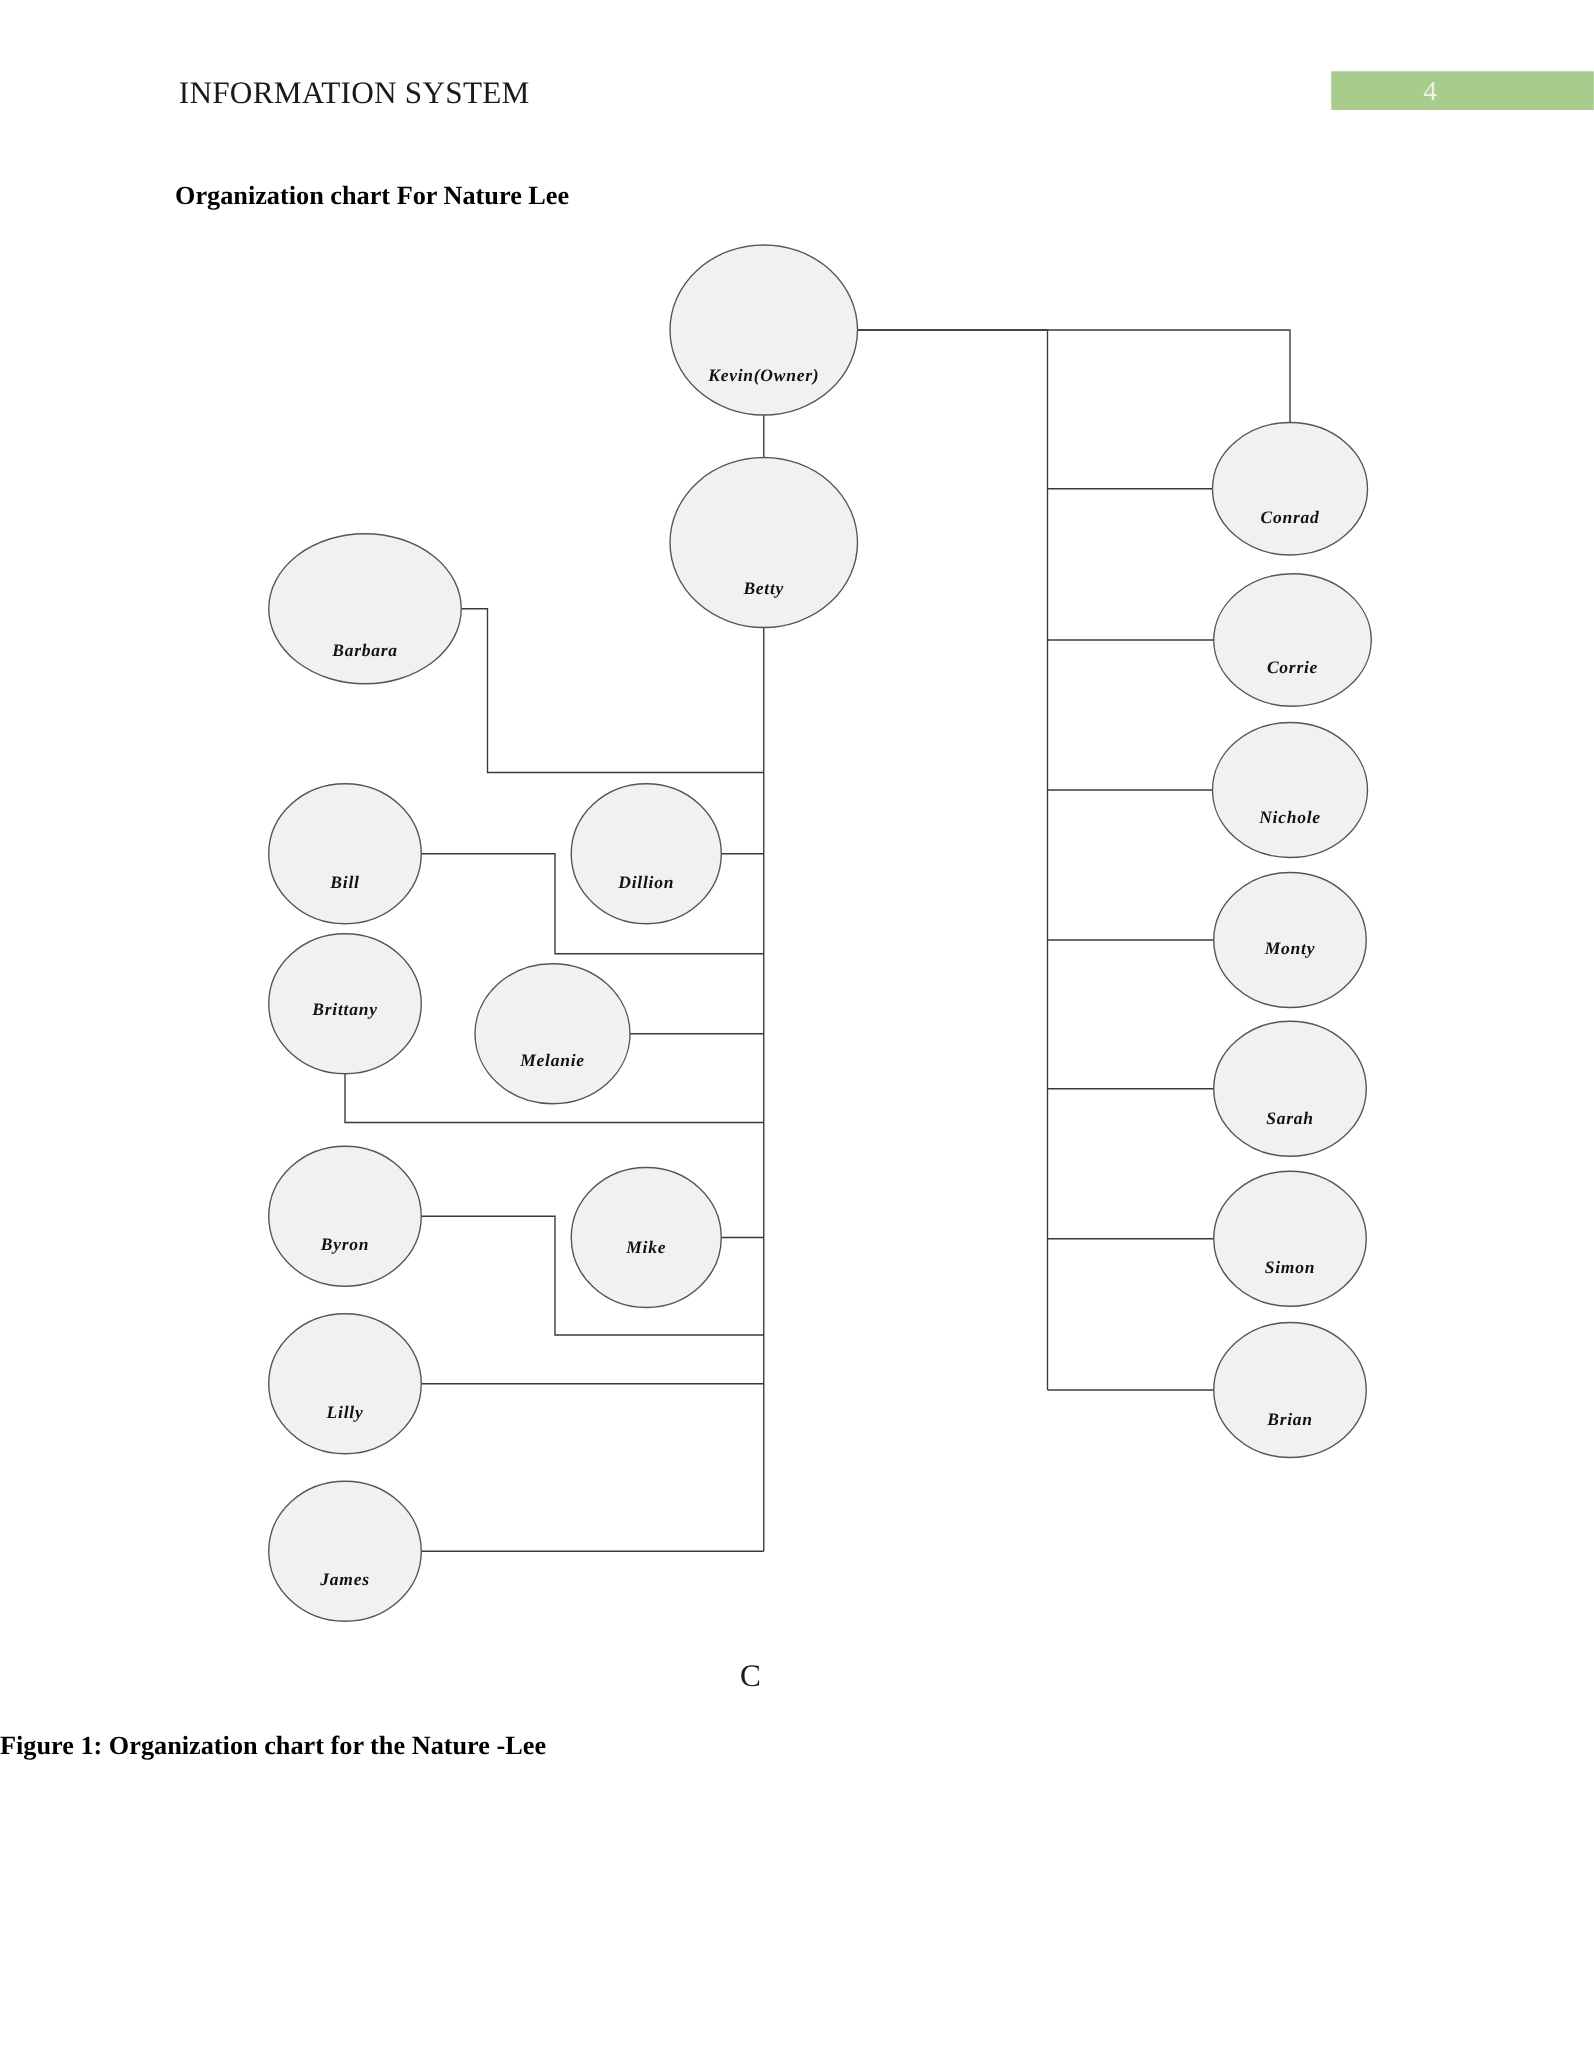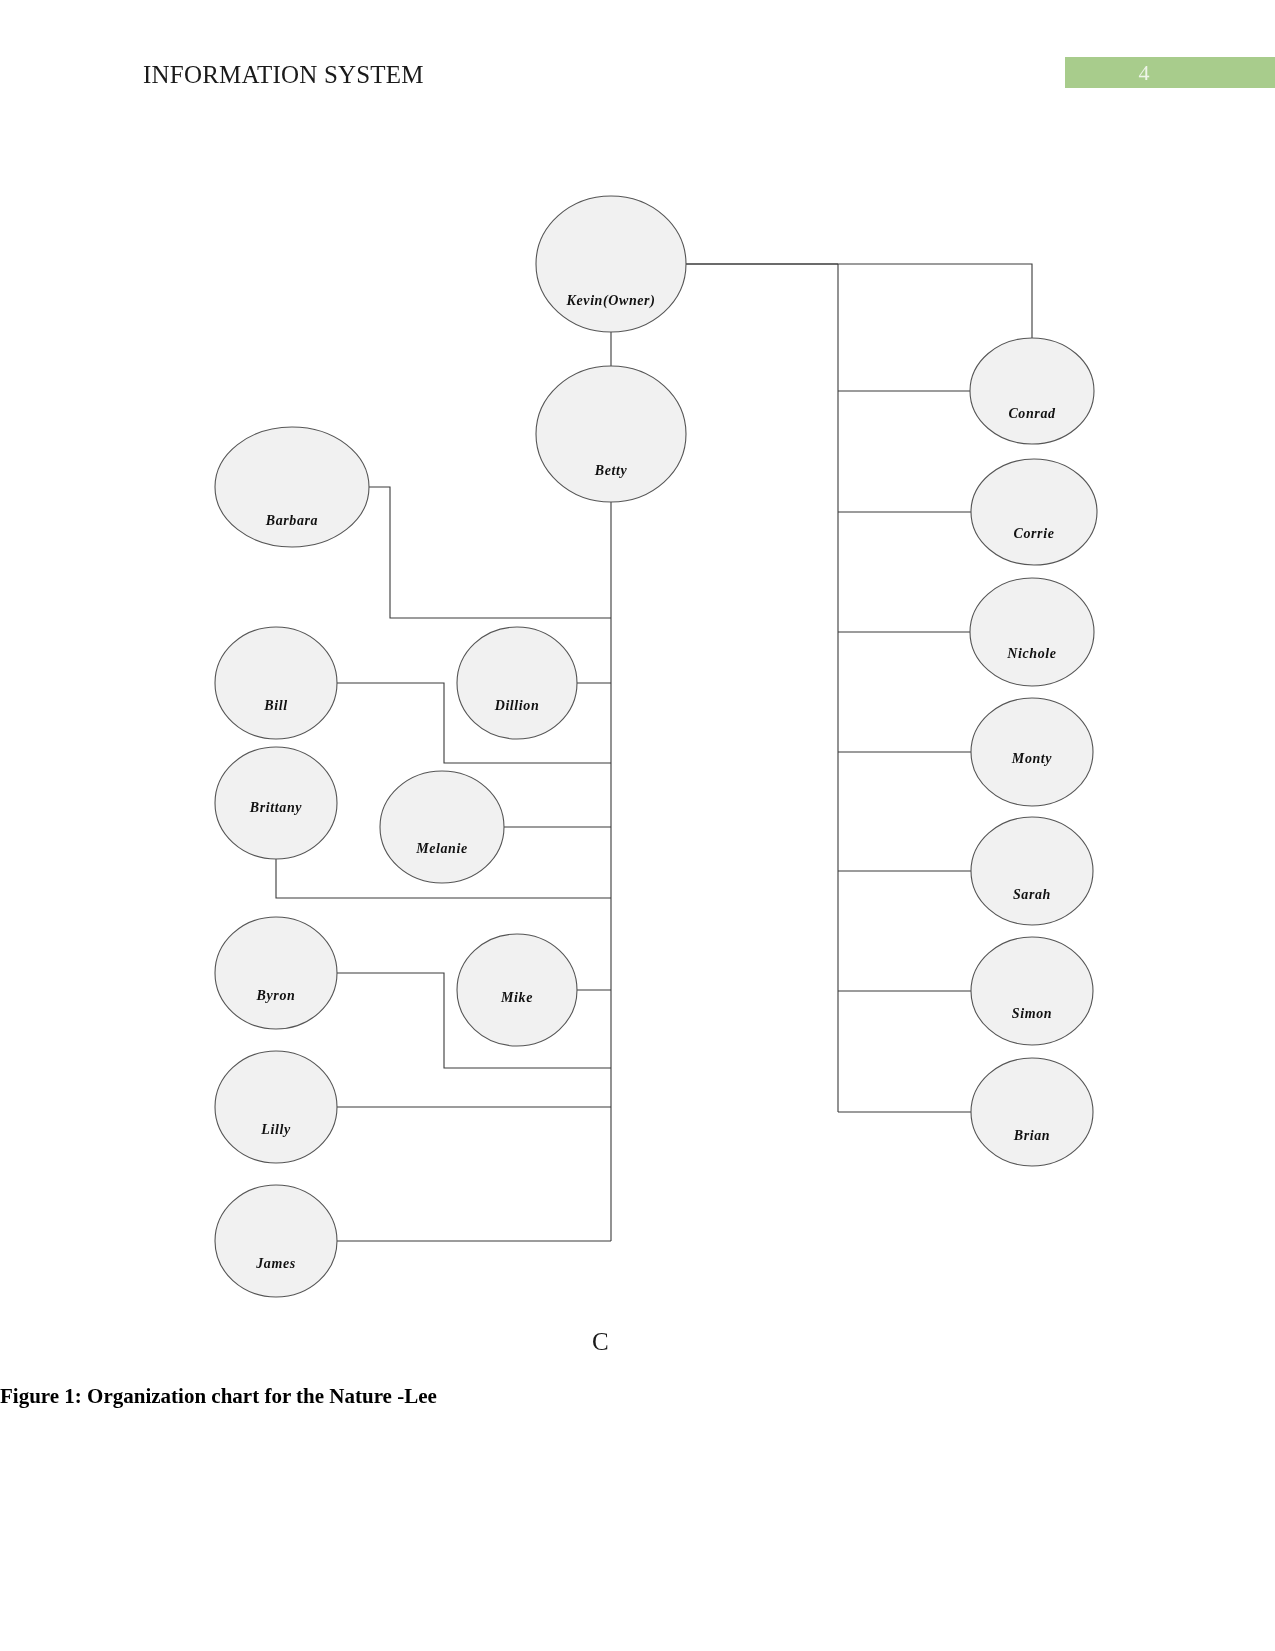--- a/index.html
+++ b/index.html
@@ -127,20 +127,21 @@
 <div class="page">
 
   <div id="doc-header">
     <div id="header-title">INFORMATION SYSTEM</div>
 
     <div id="page-number-badge">
       <div class="num">4</div>
     </div>
   </div>
 
+  <div id="section-heading">Organization chart For Nature Lee</div>
 
   <div id="org-chart">
     <svg width="1275" height="1130" viewBox="0 0 1275 1130">
       <g id="connector-layer">
           <path d="M 686 84 H 1032 V 158" class="connector"></path>
           <path d="M 838 84 V 932" class="connector"></path>
           <path d="M 686 84 H 838" class="connector"></path>
           <path d="M 838 211 H 970" class="connector"></path>
           <path d="M 838 332 H 971" class="connector"></path>
           <path d="M 838 452 H 970" class="connector"></path>

